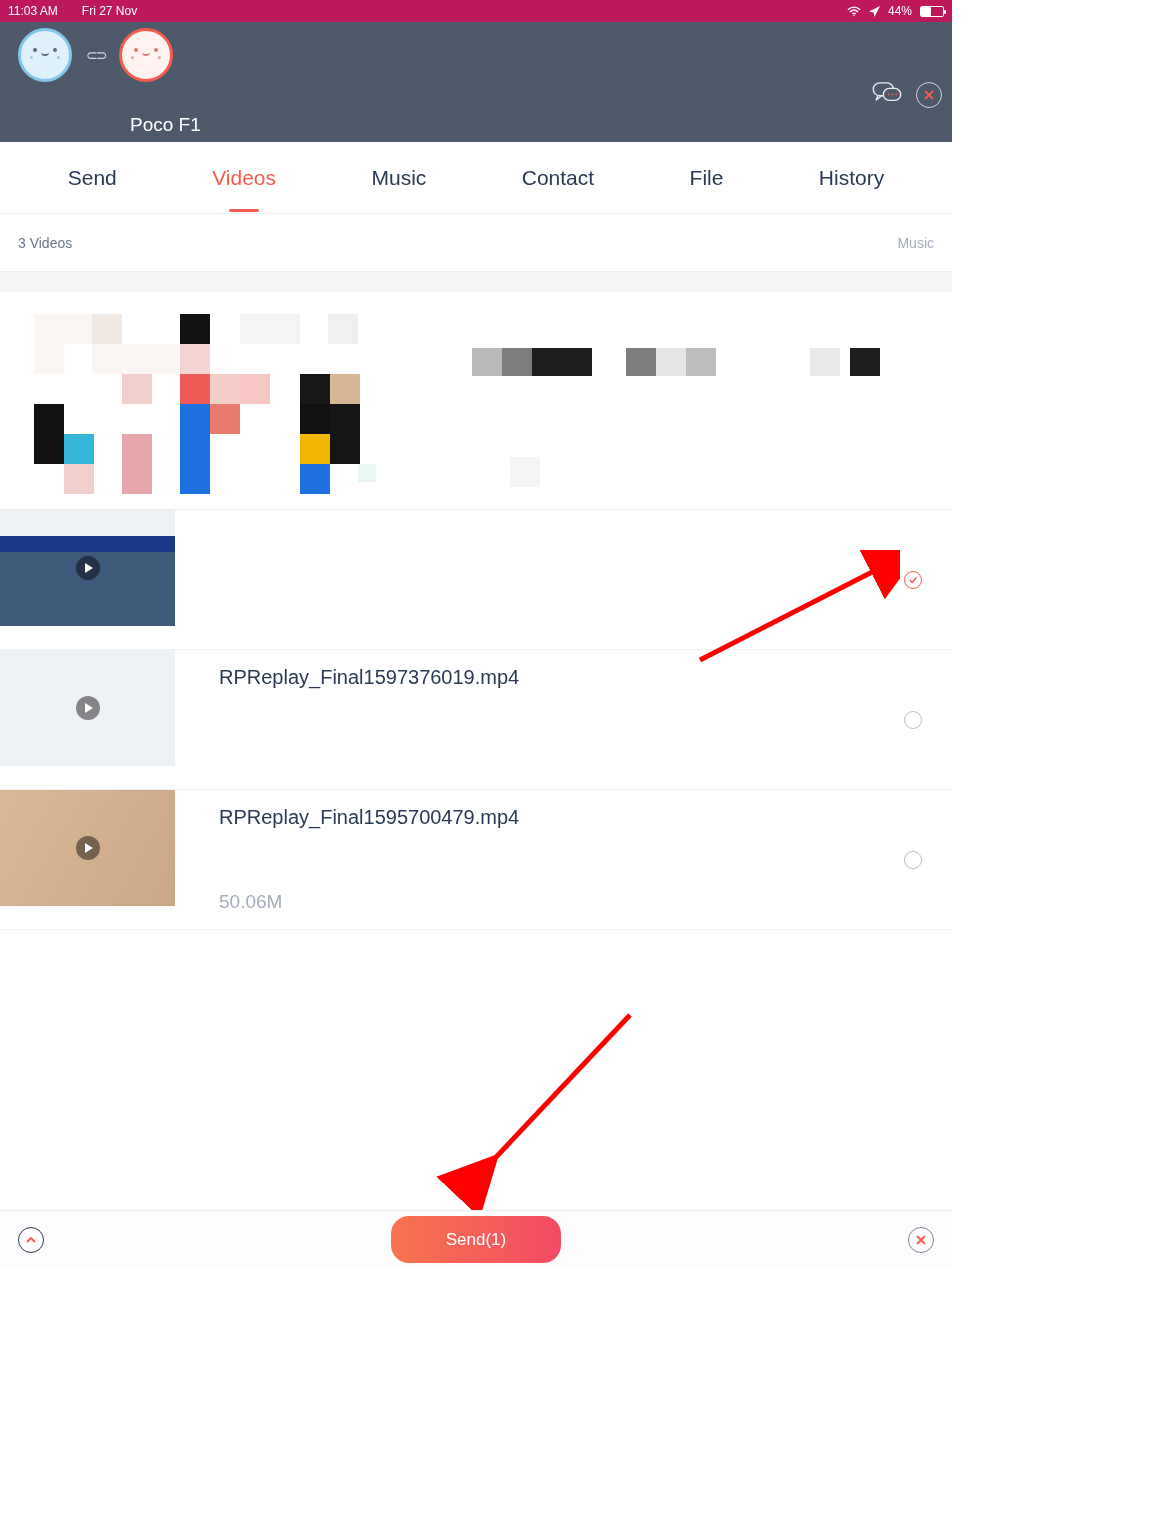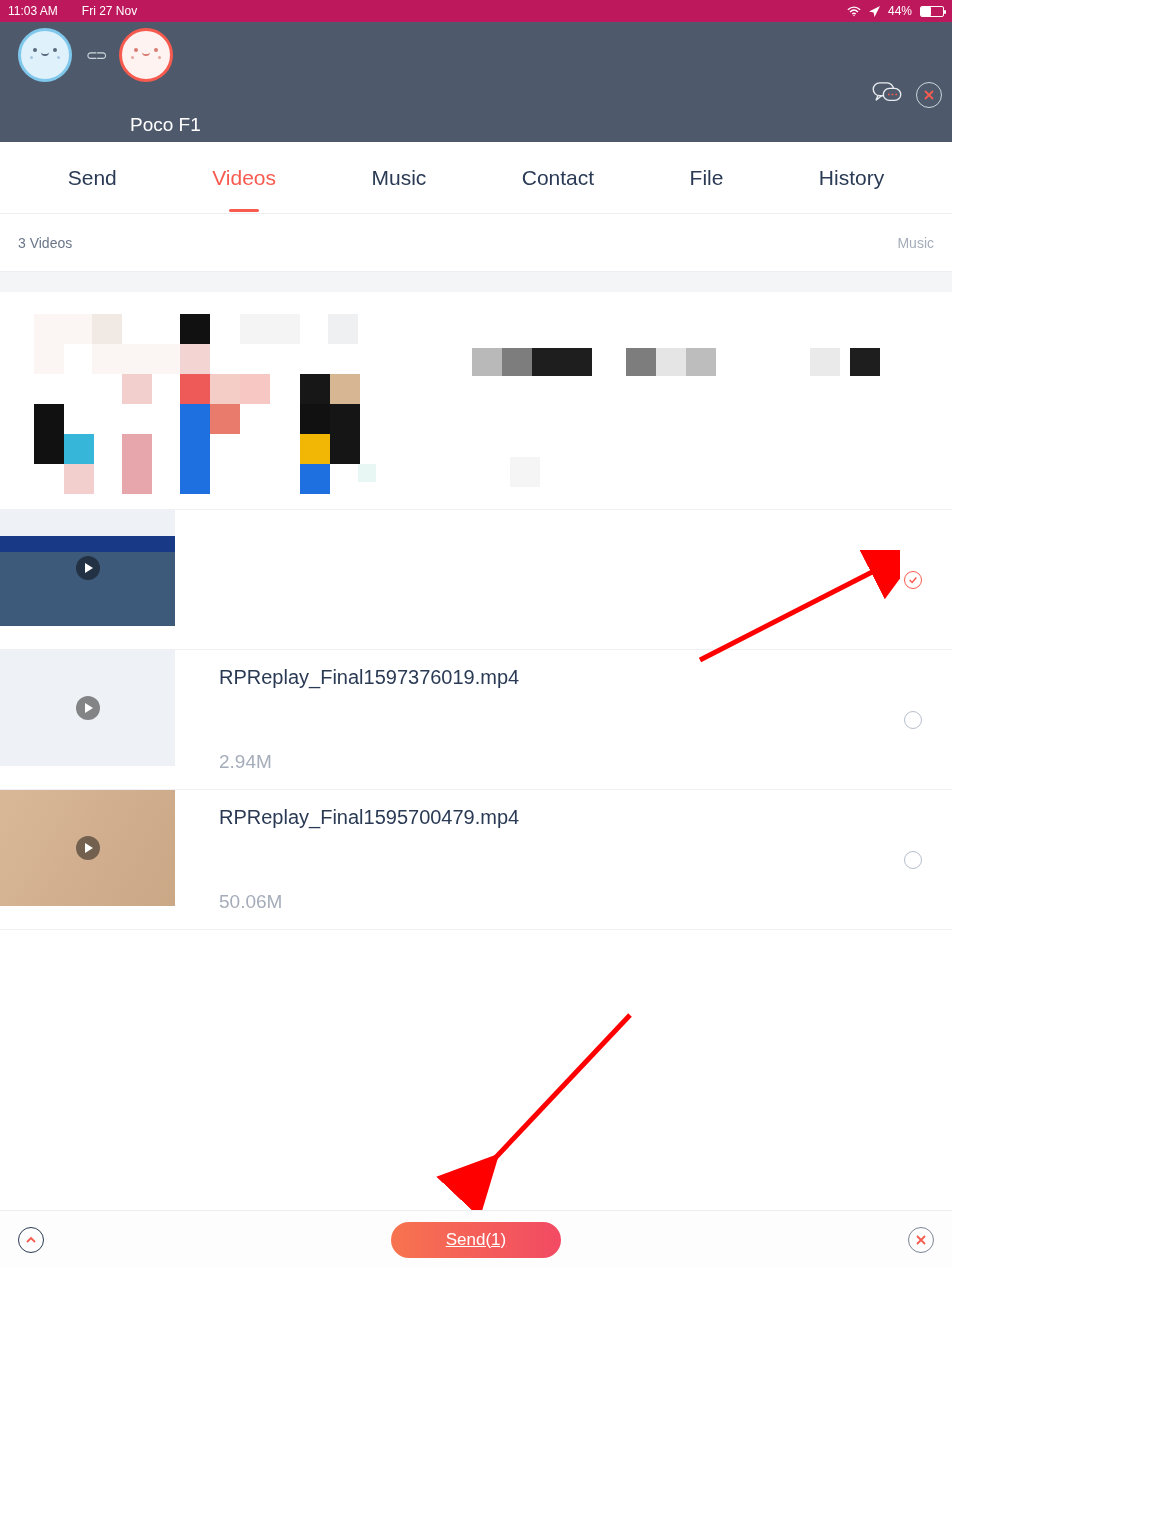--- a/index.html
+++ b/index.html
@@ -69,21 +69,21 @@
   .row .radio { position: absolute; right: 30px; top: 50%; transform: translateY(-50%); width: 18px; height: 18px; border: 1.5px solid #b7bfcb; border-radius: 50%; display:flex; align-items:center; justify-content:center; }
   .row .radio.checked { border-color: #f75b4f; }
   .row .radio.checked svg { width: 10px; height: 10px; display:block; }
   .row .radio svg { display:none; }
 
   
   .arrow { position: absolute; pointer-events: none; }
 
   
   .footer { position: absolute; bottom: 0; left: 0; right: 0; height: 58px; background: #fdfdfd; border-top: 1px solid #eceef1; display: flex; align-items: center; justify-content: space-between; padding: 0 18px; }
-  .send-btn { width: 170px; height: 36px; border-radius: 18px; background: linear-gradient(90deg, #f7744f, #f24a63); color: #fff; font-size: 17px; display: flex; align-items: center; justify-content: center; position:absolute; left:50%; transform:translateX(-50%);text-decoration:underline;}
+  .send-btn { width: 170px; height: 47px; border-radius: 18px; background: linear-gradient(90deg, #f7744f, #f24a63); color: #fff; font-size: 17px; display: flex; align-items: center; justify-content: center; position:absolute; left:50%; transform:translateX(-50%);}
   .footer .circ { width: 26px; height: 26px; border: 1.5px solid #2a3a54; border-radius: 50%; display: flex; align-items: center; justify-content: center; }
   .footer .circ.right { border-color: #7b8494; }
   .footer .circ svg { width: 12px; height: 12px; }
 </style>
 </head>
 <body>
 
 <div class="root">
 
   <div class="statusbar">
@@ -224,21 +224,20 @@
             <path d="M2 6 L5 9 L10 3"></path>
           </svg>
       </div>
     </div>
     <div class="row">
       <div class="thumb t2">
           <div class="play"></div>
         </div>
       <div class="info">
         <div class="fname">RPReplay_Final1597376019.mp4</div>
-        <div class="fsize">2.94M</div>
       </div>
       <div class="radio"></div>
     </div>
     <div class="row">
       <div class="thumb t3">
           <div class="play"></div>
         </div>
       <div class="info">
         <div class="fname">RPReplay_Final1595700479.mp4</div>
         <div class="fsize">50.06M</div>

